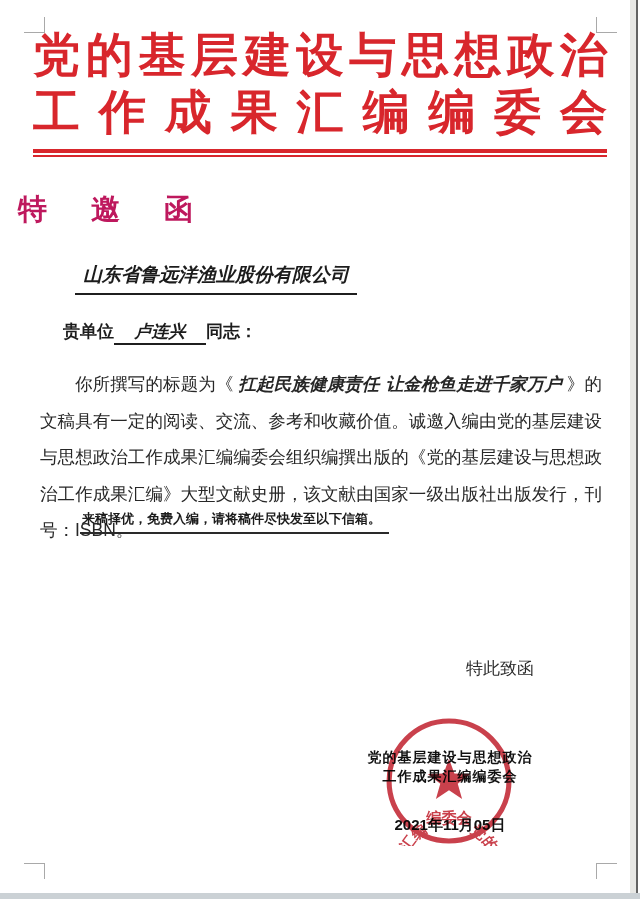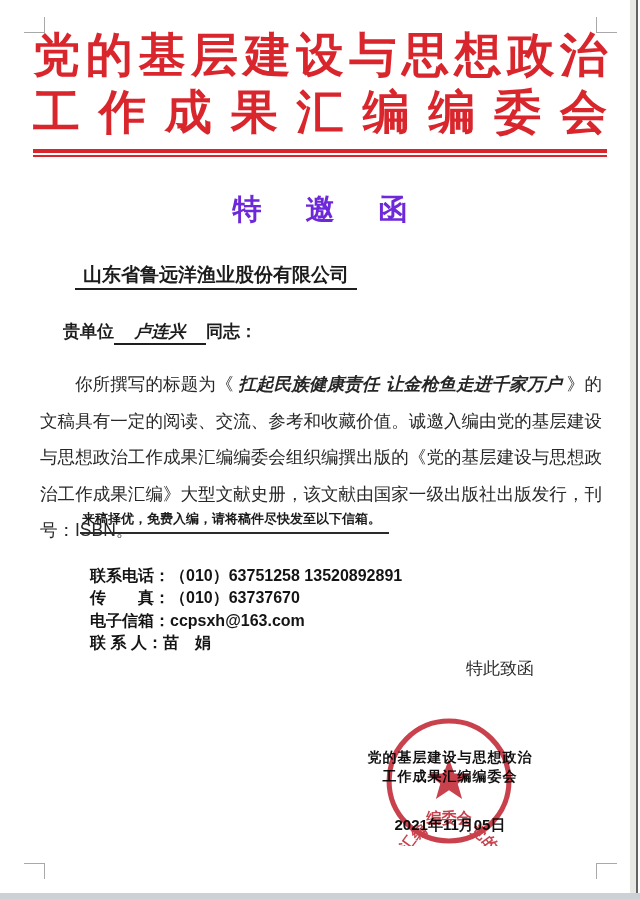--- a/index.html
+++ b/index.html
@@ -20,26 +20,26 @@
   
   .masthead{position:absolute;left:33px;top:26px;width:574px;}
   .masthead-line{
     color:#d8262c;font-weight:bold;font-size:47px;line-height:57px;
     text-align:justify;text-align-last:justify;white-space:nowrap;
     text-justify:inter-character;
   }
   .masthead-rule{margin-top:9px;height:2px;
     border-top:4px solid #d8262c;border-bottom:2px solid #d8262c;}
   
-  .letter-title{position:absolute;left:0;top:190px;width:640px;text-align:center;
-    font-size:29px;font-weight:bold;letter-spacing:18px;text-indent:18px;color:#6d28d9;}
+  .letter-title{position:absolute;left:0;top:190px;width:640px;
+    font-size:29px;font-weight:bold;letter-spacing:18px;text-indent:18px;color:#be185d;}
   
   .company{position:absolute;left:75px;top:262px;width:282px;text-align:center;
-    font-family:"DejaVu Serif","Liberation Serif",serif;font-weight:bold;
-    font-size:19px;border-bottom:2px solid #1f1f1f;}
+    font-family:"DejaVu Serif","Liberation Serif",serif;font-style:italic;font-weight:bold;
+    font-size:19px;padding-bottom:5px;border-bottom:2px solid #1f1f1f;}
   
   .salutation{position:absolute;left:63px;top:320px;font-size:17px;font-weight:bold;}
   .salutation .blank-name{
     display:inline-block;min-width:60px;text-align:center;padding:0 16px;
     border-bottom:2px solid #1f1f1f;
     font-family:Liberation Sans, sans-serif;font-style:italic;}
   
   .body-par{position:absolute;left:40px;top:366px;width:562px;
     font-size:17.5px;line-height:36.5px;text-indent:2em;text-align:justify;color:#272727;}
   .article-title{font-family:"DejaVu Serif","Liberation Serif",serif;
@@ -86,26 +86,20 @@
   <div class="salutation">
     <span>贵单位</span><span class="blank-name">卢连兴</span><span>同志：</span>
   </div>
 
   <div class="body-par">
     <span>你所撰写的标题为《 </span><span class="article-title">扛起民族健康责任 让金枪鱼走进千家万户</span><span> 》的文稿具有一定的阅读、交流、参考和收藏价值。诚邀入编由党的基层建设与思想政治工作成果汇编编委会组织编撰出版的《党的基层建设与思想政治工作成果汇编》大型文献史册，该文献由国家一级出版社出版发行，刊号：ISBN。</span>
   </div>
 
   <div class="callout">来稿择优，免费入编，请将稿件尽快发至以下信箱。</div>
 
-  <div class="contacts">
-    <div><span>联系电话：</span><span>（010）63751258  13520892891</span></div>
-    <div><span>传　　真：</span><span>（010）63737670</span></div>
-    <div><span>电子信箱：</span><span>ccpsxh@163.com</span></div>
-    <div><span>联 系 人：</span><span>苗　娟</span></div>
-  </div>
 
   <div class="closing">特此致函</div>
 
   <div class="signature">
     <div class="sig-line">党的基层建设与思想政治</div>
     <div class="sig-line">工作成果汇编编委会</div>
     <div class="sig-date">2021年11月05日</div>
   </div>
 
   <svg class="seal" viewBox="0 0 128 128">

